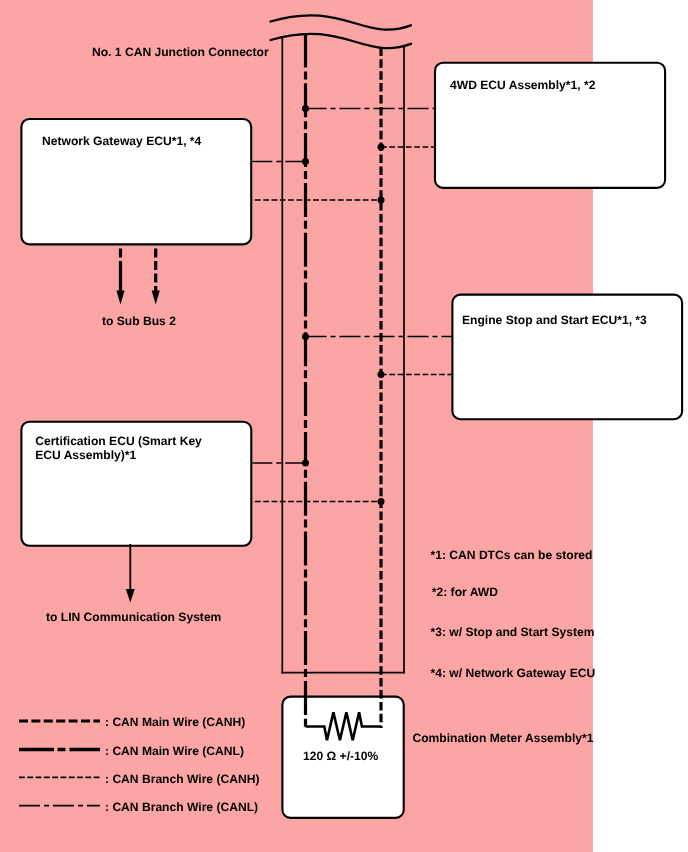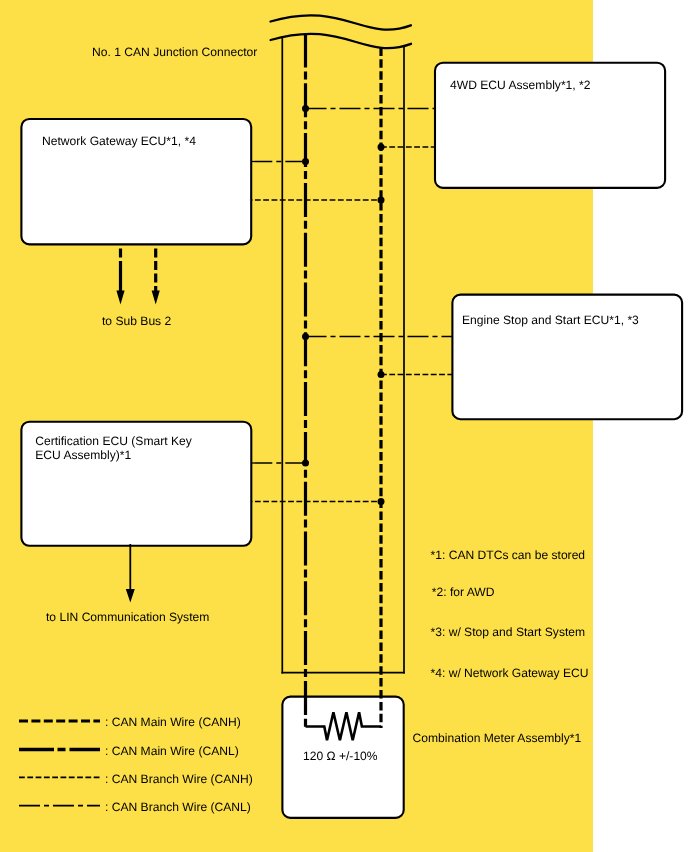--- a/index.html
+++ b/index.html
@@ -1,17 +1,17 @@
 <!DOCTYPE html>
 <html><head>
 <meta charset="utf-8">
 <style>
   html,body{margin:0;padding:0;background:#fff;}
   body{width:688px;height:852px;overflow:hidden;font-family:"Liberation Sans",sans-serif;}
-  #root{position:relative;width:593px;height:852px;background:#fde047;}
+  #root{position:relative;width:593px;height:852px;background:#fca5a5;font-weight:bold;}
   svg#diagram{position:absolute;left:0;top:0;width:688px;height:852px;}
   text{font-family:"Liberation Sans",sans-serif;fill:#000;}
   svg{ -webkit-font-smoothing:antialiased; text-rendering:geometricPrecision;}
 </style>
 </head>
 <body>
 
 <div id="root">
 <svg id="diagram" viewBox="0 0 688 852">
 

